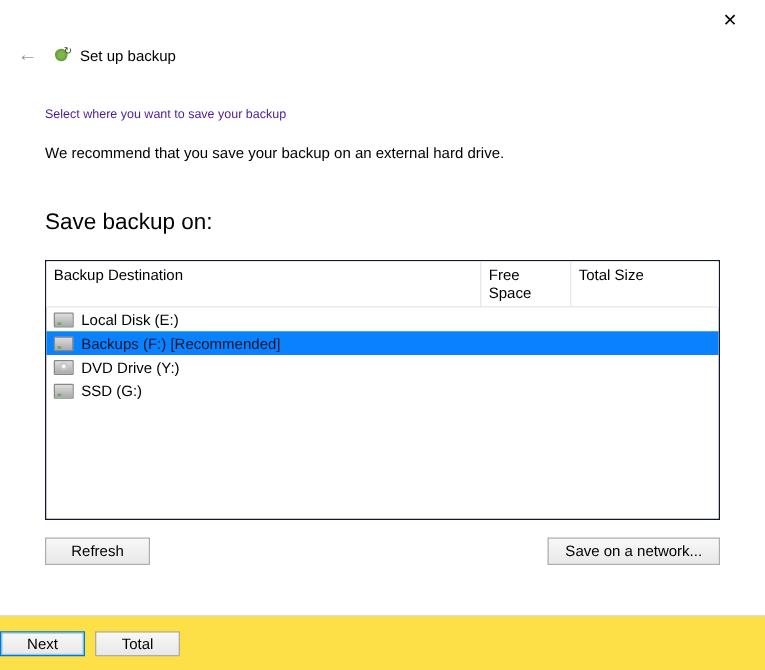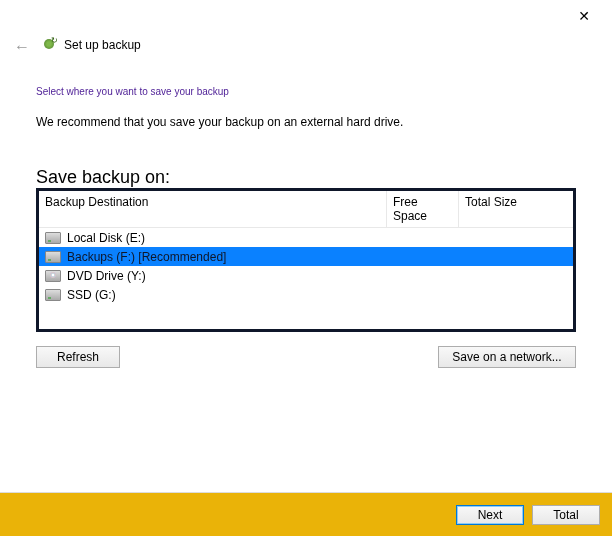--- a/index.html
+++ b/index.html
@@ -72,23 +72,23 @@
     }
     .subtitle {
       margin-top: 18px;
       font-size: 12px;
     }
     .list-label {
       margin-top: 38px;
       font-size: 18px;
     }
     .list-box {
-      border: 3px solid #0f172a;
-      margin-top: 0;
-      height: 144px;
+      border: 1px solid #0f172a;
+      margin-top: 20px;
+      height: 208px;
       overflow: hidden;
     }
     .list-header {
       display: flex;
       border-bottom: 1px solid #e8e8e8;
       background: #fff;
     }
     .list-header > div {
       padding: 4px 6px;
       font-size: 12px;
@@ -161,24 +161,23 @@
       text-align: center;
     }
     .btn-refresh { width: 84px; }
     .btn-network { width: 138px; }
     .footer {
       position: absolute;
       left: 0;
       right: 0;
       bottom: 0;
       height: 44px;
-      background: #eab308;
+      background: #fde047;
       border-top: 1px solid #dcdcdc;
       display: flex;
-      justify-content: flex-end;
       align-items: center;
       padding-right: 12px;
       gap: 8px;
     }
     .btn-footer {
       font-family: inherit;
       font-size: 12px;
       width: 68px;
       padding: 2px 0;
       background: linear-gradient(#f8f8f8, #e8e8e8);

